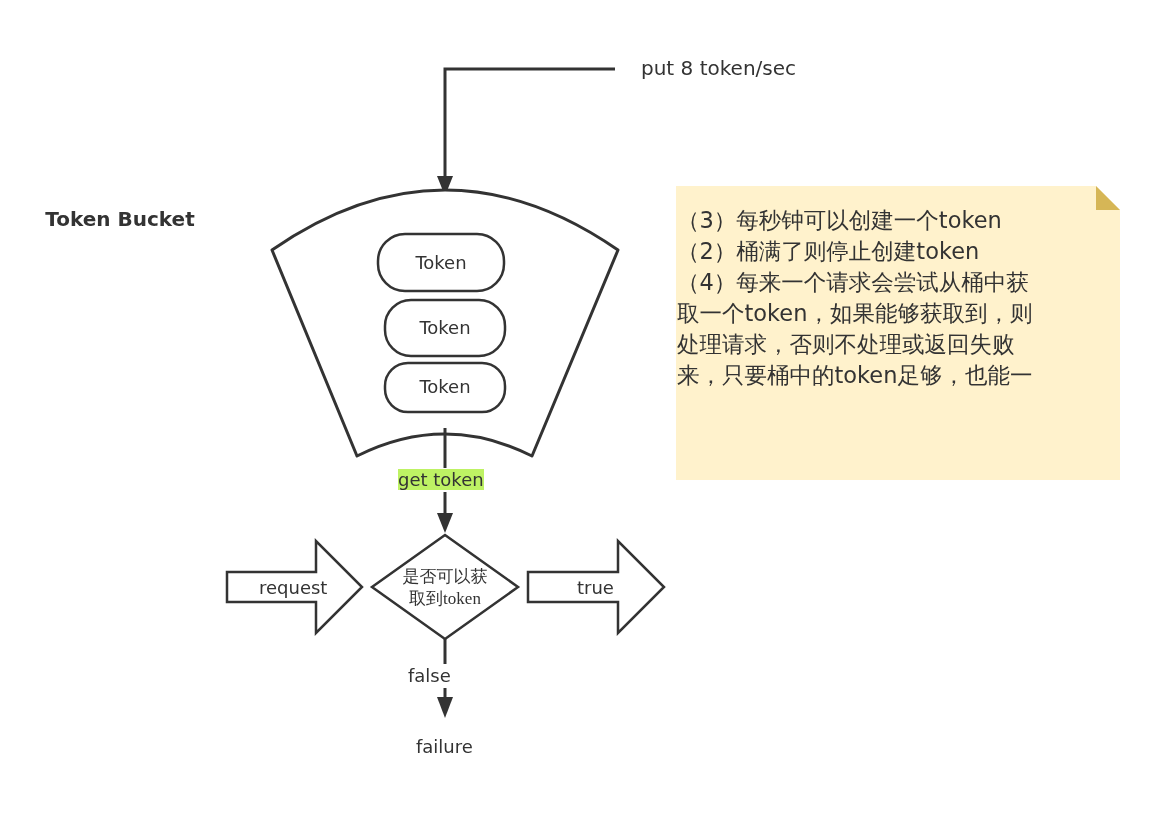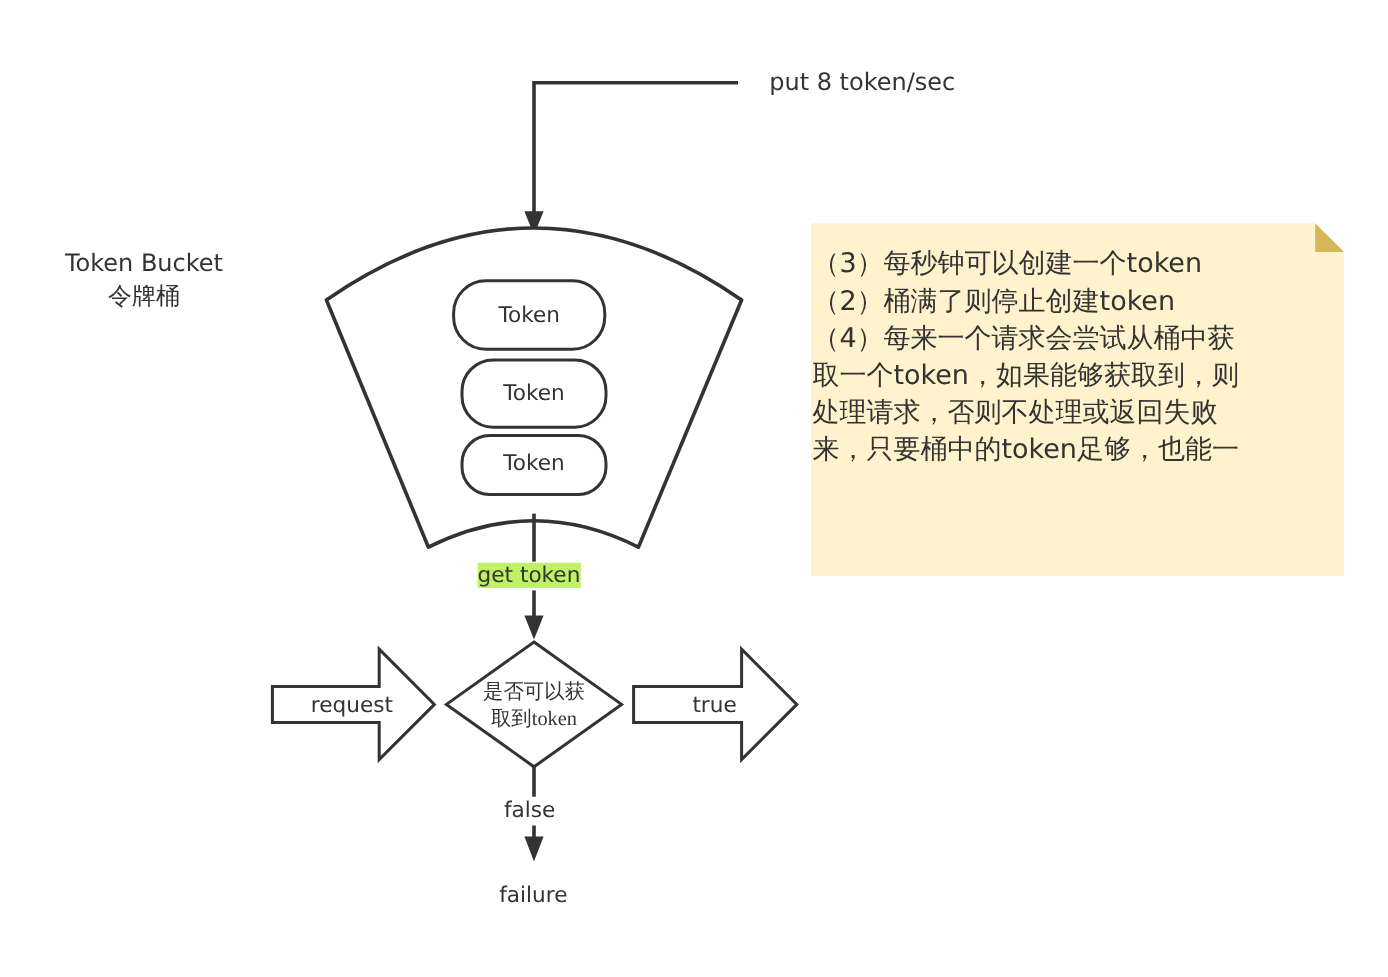--- a/index.html
+++ b/index.html
@@ -1,21 +1,21 @@
 <!DOCTYPE html>
 <html><head>
 <meta charset="utf-8">
 <style>
   html, body { margin:0; padding:0; background:#ffffff; }
   body { width:1157px; height:814px; position:relative; overflow:hidden;
          font-family:"DejaVu Sans","Liberation Sans",sans-serif; color:#333333; }
   svg.canvas { position:absolute; left:0; top:0; }
   .lbl { position:absolute; white-space:nowrap; color:#333333; font-size:18px; }
   .title { position:absolute; left:30px; top:206px; width:180px; text-align:center;
-           font-size:20px; line-height:27px; color:#333333; }
+           font-size:20px; line-height:27px; color:#333333;font-weight:bold; }
   .note-text { position:absolute; left:677px; top:205px; width:420px;
                font-size:22.5px; line-height:31px; color:#333333; }
   .note-line { display:block; white-space:pre; }
   .token-text { position:absolute; width:126px; text-align:center; font-size:18px; color:#333333; }
   .diamond-text { position:absolute; left:372px; top:566px; width:146px; text-align:center;
                   font-size:17px; line-height:22px; color:#333333;font-family:Liberation Serif, serif; }
 </style>
 </head>
 <body>
 
@@ -48,39 +48,38 @@
   <line x1="445" y1="639" x2="445" y2="664" stroke="#333333" stroke-width="3"></line>
   <line x1="445" y1="688" x2="445" y2="700" stroke="#333333" stroke-width="3"></line>
   <path d="M437,697 L453,697 L445,718 Z" fill="#333333"></path>
 
   <path d="M676,186 L1096,186 L1120,210 L1120,480 L676,480 Z" fill="#fff2cc" stroke="none"></path>
   <path d="M1096,186 L1120,210 L1096,210 Z" fill="#d6b656"></path>
 </svg>
 
 <div class="title">
   <div>Token Bucket</div>
-  <div>令牌桶</div>
 </div>
 
 <div class="lbl" style="left:641px; top:56px; font-size:20px;">put 8 token/sec</div>
 
 <div class="token-text" style="left:378px; top:252px;">Token</div>
 <div class="token-text" style="left:382px; top:317px;">Token</div>
 <div class="token-text" style="left:382px; top:376px;">Token</div>
 
 <div class="lbl" style="left:398px; top:469px; font-size:18px; background:#bef264;">get token</div>
 
 <div class="diamond-text">
   <div>是否可以获</div>
   <div>取到token</div>
 </div>
 
 <div class="lbl" style="left:259px; top:577px;">request</div>
 <div class="lbl" style="left:577px; top:577px;text-align:center;">true</div>
-<div class="lbl" style="left:420px; top:665px; background:#ffffff;">false</div>
+<div class="lbl" style="left:408px; top:665px; background:#ffffff;">false</div>
 <div class="lbl" style="left:416px; top:736px;">failure</div>
 
 <div class="note-text">
   <span class="note-line">（3）每秒钟可以创建一个token</span>
   <span class="note-line">（2）桶满了则停止创建token</span>
   <span class="note-line">（4）每来一个请求会尝试从桶中获</span>
   <span class="note-line">取一个token，如果能够获取到，则</span>
   <span class="note-line">处理请求，否则不处理或返回失败</span>
   <span class="note-line">来，只要桶中的token足够，也能一</span>
 </div>

